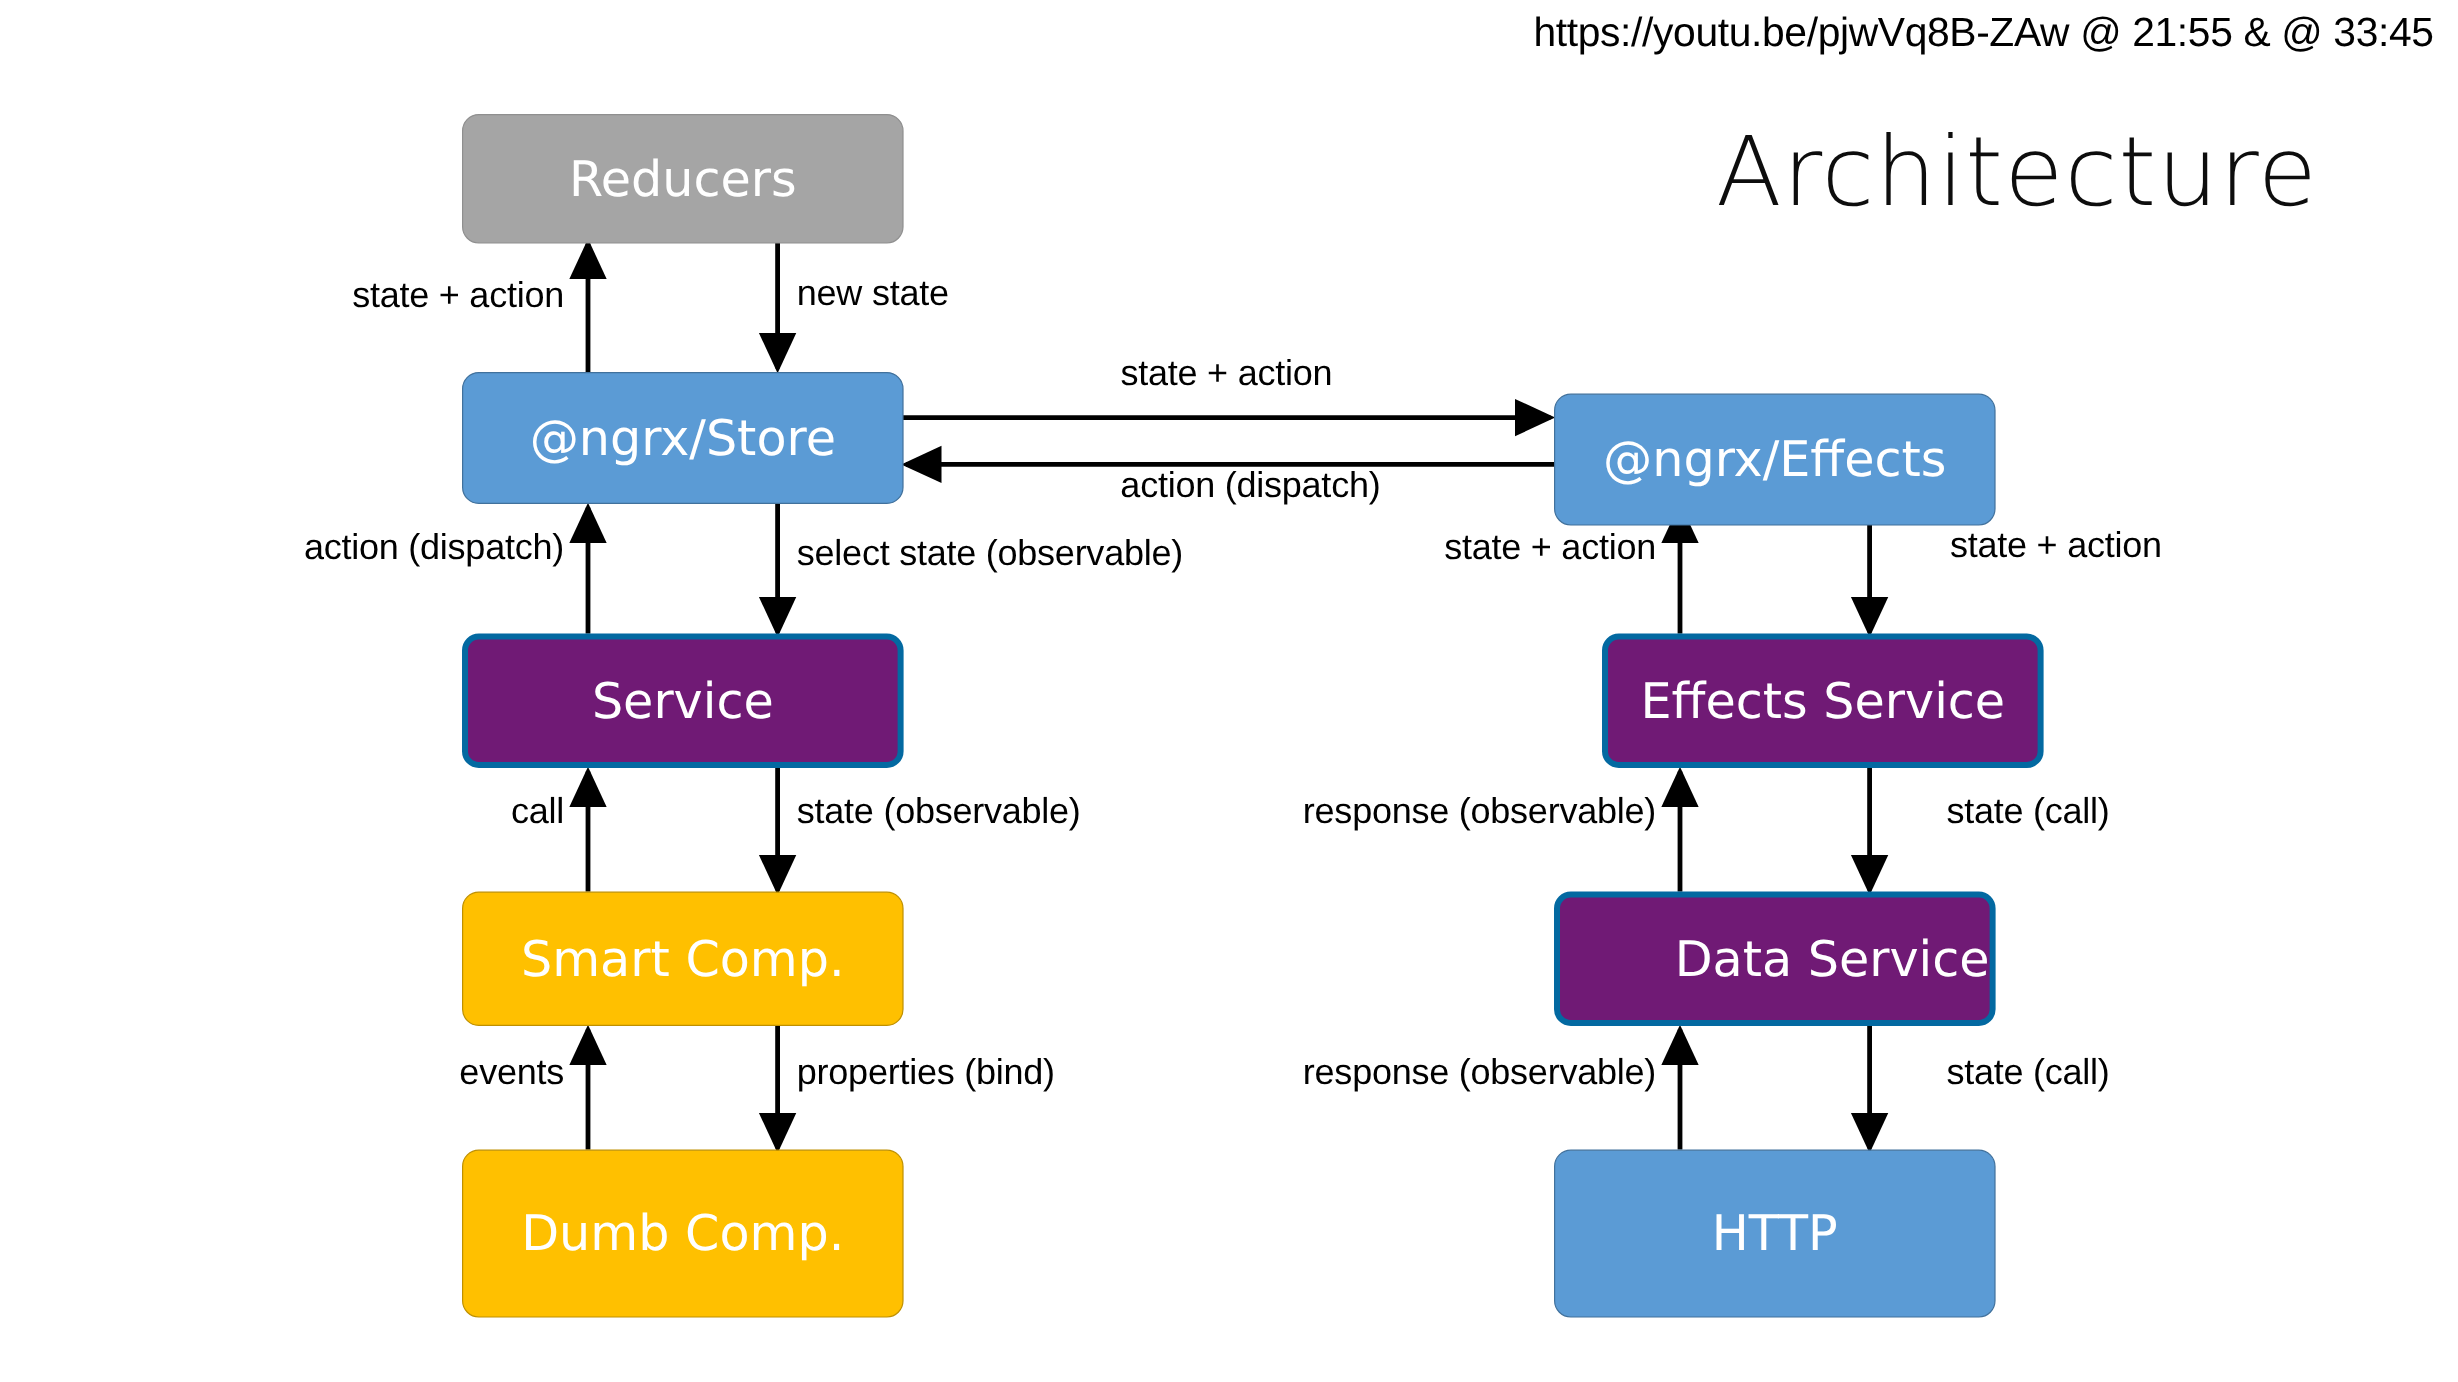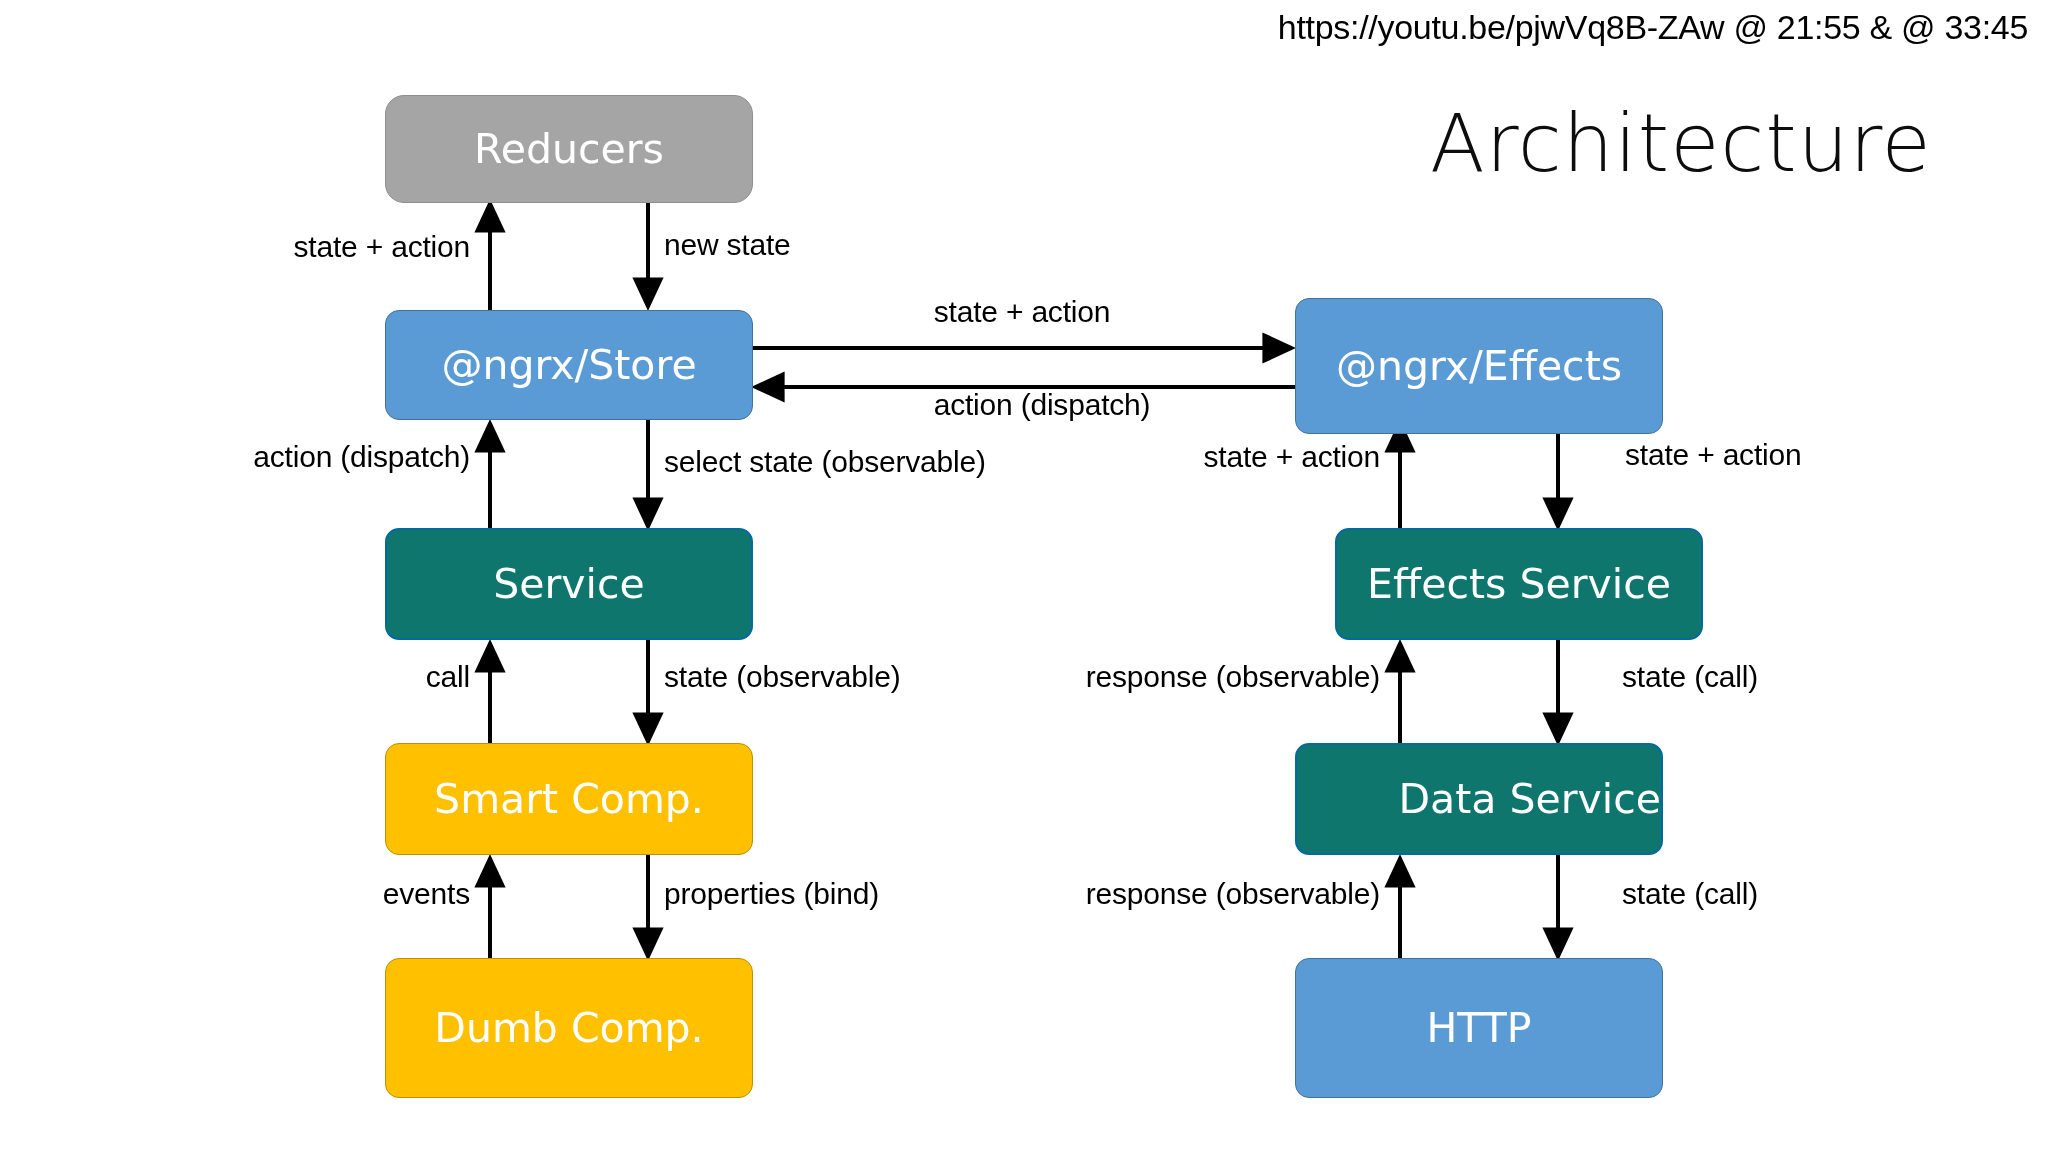--- a/index.html
+++ b/index.html
@@ -53,21 +53,21 @@
     color: #ffffff;
     font-size: 41px;
     font-family: "DejaVu Sans", sans-serif;
     font-weight: 400;
     box-sizing: border-box;
     white-space: nowrap;
     z-index: 3;
   }
   .node-gray   { background: #a5a5a5; border: 1px solid #8f8f8f; }
   .node-blue   { background: #5b9bd5; border: 1px solid #41719c; }
-  .node-orange { background: #0f766e; border: 2px solid #0369a1; }
+  .node-orange { background: #701a75; border: 5px solid #0369a1; }
   .node-yellow { background: #ffc000; border: 1px solid #bf9000; }
 
   
   .arrow-svg {
     position: absolute;
     left: 0;
     top: 0;
     width: 2048px;
     height: 1152px;
     z-index: 1;
@@ -129,41 +129,41 @@
       <line x1="1400" y1="743" x2="1400" y2="643"></line>
 
       <line x1="1558" y1="640" x2="1558" y2="742"></line>
 
       <line x1="1400" y1="958" x2="1400" y2="858"></line>
 
       <line x1="1558" y1="855" x2="1558" y2="957"></line>
     </g>
   </svg>
 
-  <div class="node node-gray" style="left:385px; top:95px; width:368px; height:108px;border-radius:19px;">
+  <div class="node node-gray" style="left:385px; top:95px; width:368px; height:108px;">
     <span>Reducers</span>
   </div>
 
   <div class="node node-blue" style="left:385px; top:310px; width:368px; height:110px;">
     <span>@ngrx/Store</span>
   </div>
 
   <div class="node node-orange" style="left:385px; top:528px; width:368px; height:112px;">
     <span>Service</span>
   </div>
 
   <div class="node node-yellow" style="left:385px; top:743px; width:368px; height:112px;">
     <span>Smart Comp.</span>
   </div>
 
   <div class="node node-yellow" style="left:385px; top:958px; width:368px; height:140px;">
     <span>Dumb Comp.</span>
   </div>
 
-  <div class="node node-blue" style="left:1295px; top:298px; width:368px; height:136px;">
+  <div class="node node-blue" style="left:1295px; top:328px; width:368px; height:110px;">
     <span>@ngrx/Effects</span>
   </div>
 
   <div class="node node-orange" style="left:1295px; top:528px; width:368px; height:112px;margin-left:40px;">
     <span>Effects Service</span>
   </div>
 
   <div class="node node-orange" style="left:1295px; top:743px; width:368px; height:112px;justify-content:flex-end;">
     <span>Data Service</span>
   </div>

